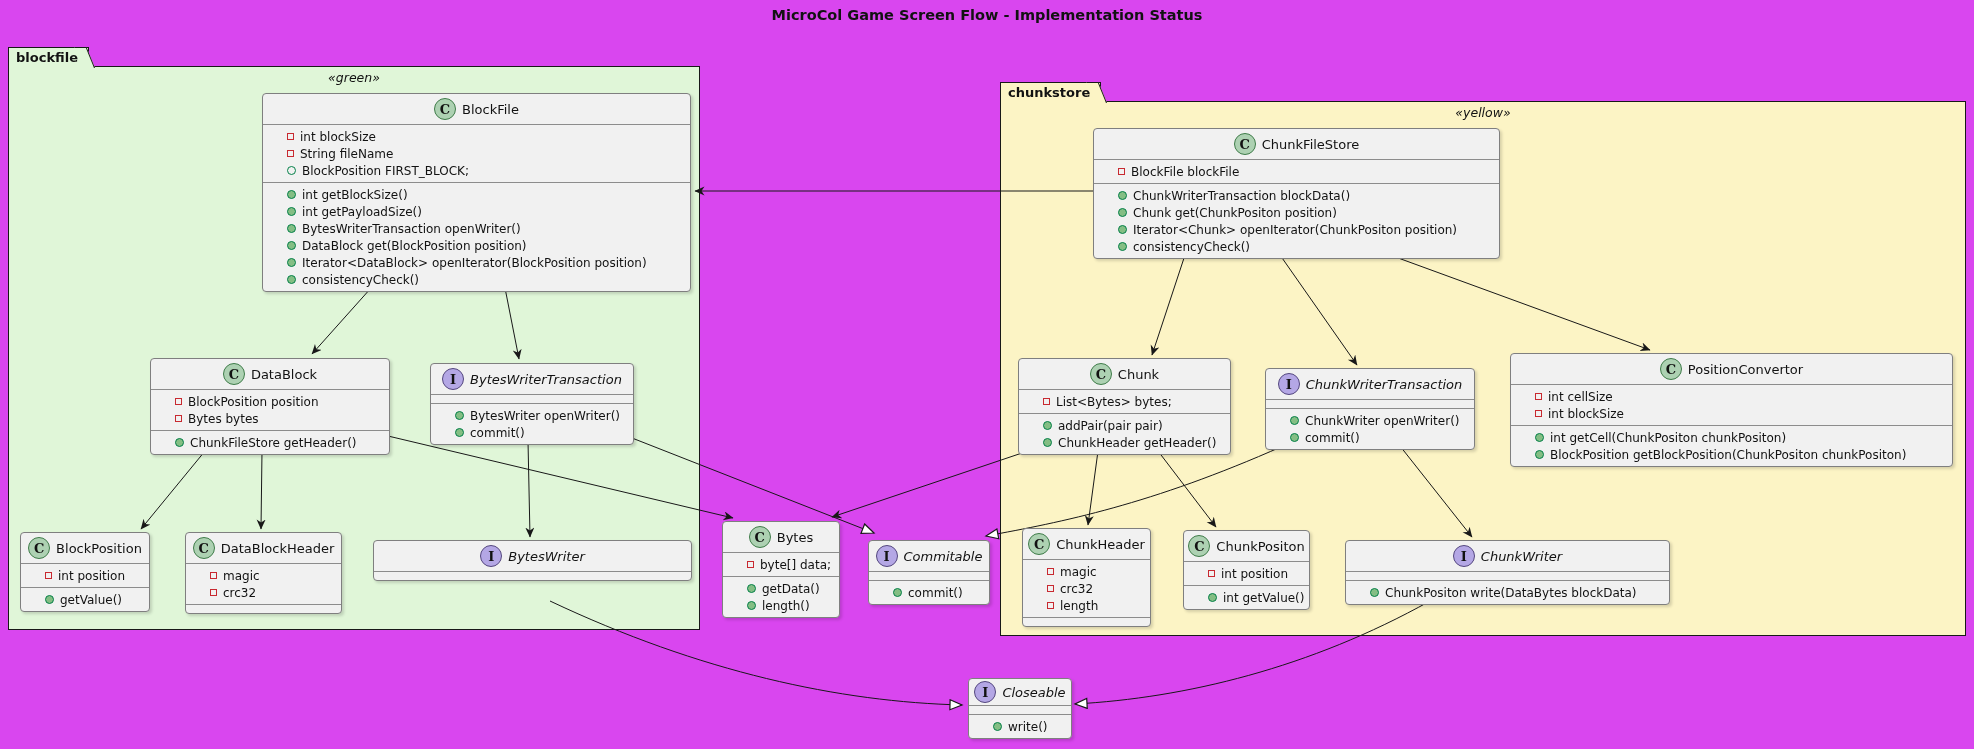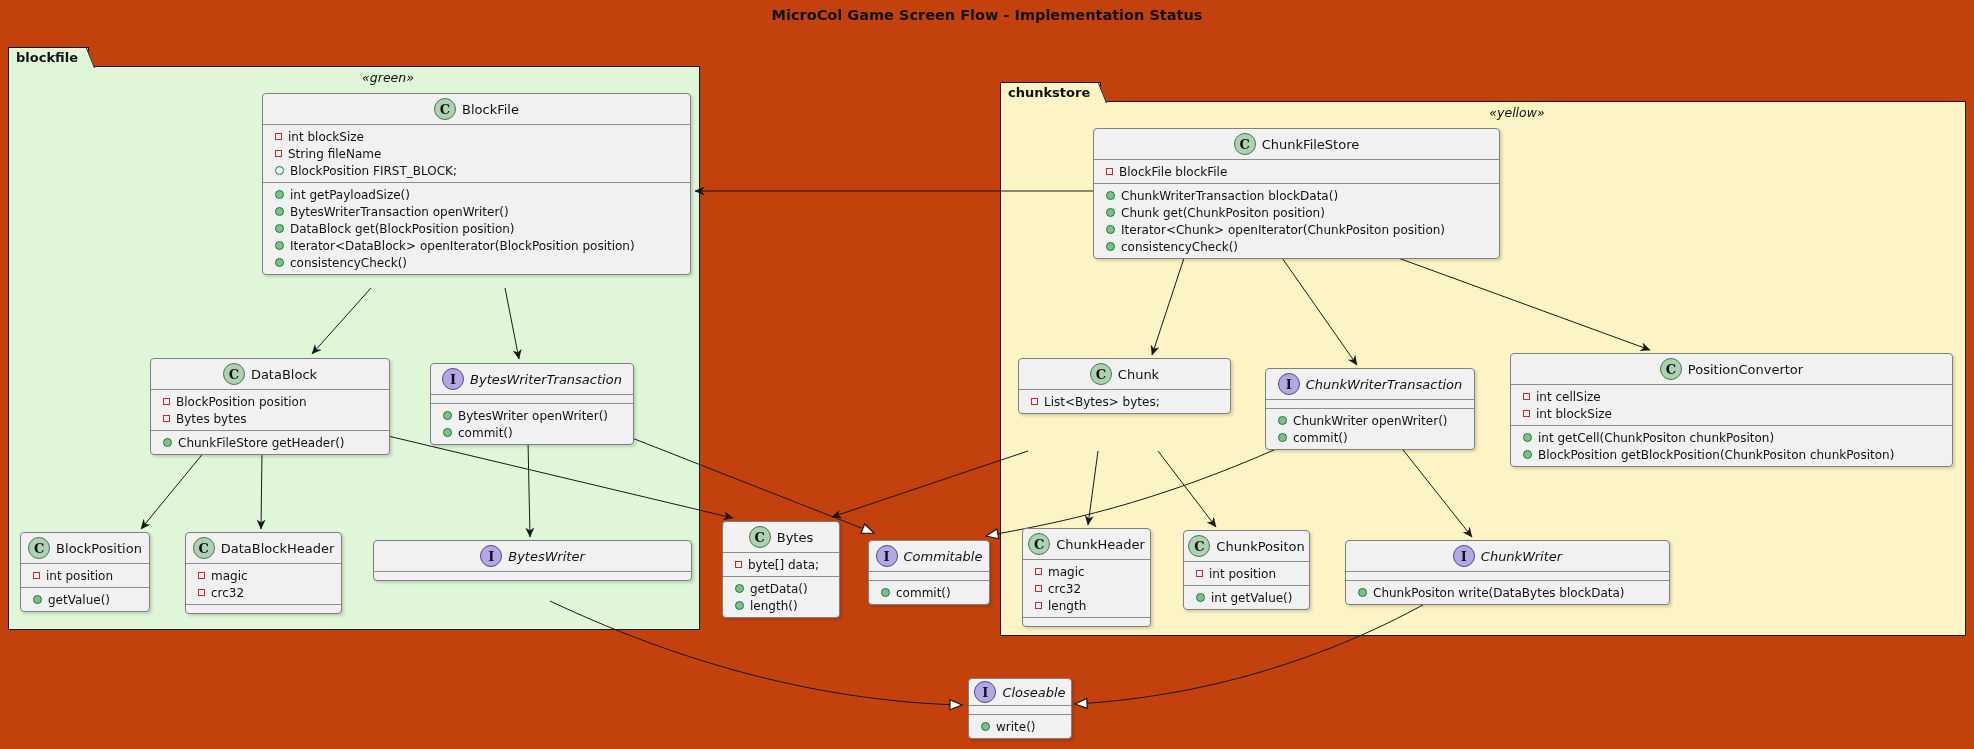--- a/index.html
+++ b/index.html
@@ -1,43 +1,43 @@
 <!DOCTYPE html>
 <html><head>
 <meta charset="utf-8">
 <style>
   html,body{margin:0;padding:0;background:#ffffff;}
-  #stage{position:relative;width:1974px;height:749px;background:#c2410c;overflow:hidden;
+  #stage{position:relative;width:1974px;height:749px;background:#d946ef;overflow:hidden;
          font-family:"DejaVu Sans",sans-serif;color:#121212;}
   .title{position:absolute;top:7px;left:0;width:100%;text-align:center;
          font-size:14.5px;font-weight:bold;}
   
   .pkg{position:absolute;border:1px solid #181818;z-index:1;}
   .pkg.green{background:#E0F6D8;}
   .pkg.yellow{background:#FCF4C5;}
   .ptab{position:absolute;top:-20px;left:-1px;height:19px;line-height:19px;
         padding:0 10px 0 7px;border:1px solid #181818;border-bottom:none;
         font-size:13px;font-weight:bold;background:inherit;}
   .ptab::after{content:"";position:absolute;top:-1px;right:-7px;width:11px;height:calc(100% + 1px);
         background:inherit;border-top:1px solid #181818;border-right:1px solid #181818;
         transform:skewX(22deg);transform-origin:bottom left;}
   .pstereo{position:absolute;top:3px;left:0;width:100%;text-align:center;
-        font-size:12.5px;font-style:italic;padding-left:34px;}
+        font-size:12.5px;font-style:italic;}
   
   .cls{position:absolute;background:#F1F1F1;border:1px solid #7F7F7F;border-radius:4px;
        box-shadow:2px 2px 3px rgba(0,0,0,.15);z-index:3;}
   .hd{display:flex;align-items:center;justify-content:center;gap:6px;
       height:22px;padding:4px 8px;border-bottom:1px solid #8C8C8C;}
   .kind{width:20px;height:20px;border-radius:50%;flex:none;display:flex;align-items:center;
         justify-content:center;font-family:"DejaVu Serif",serif;font-weight:bold;font-size:13px;}
   .kind.c{background:#ADD1B2;border:1px solid #3F7C49;}
   .kind.i{background:#B4A7E5;border:1px solid #54477F;}
   .cname{font-size:13px;white-space:nowrap;}
   .iface .cname{font-style:italic;}
-  .sec{border-bottom:1px solid #8C8C8C;padding:3px 4px;}
+  .sec{border-bottom:1px solid #8C8C8C;padding:3px 16px;}
   .sec:last-child{border-bottom:none;}
   .sec.empty{height:8px;padding:0;}
   .m{display:flex;align-items:center;gap:6px;padding:0 8px;height:17px;
      font-size:12px;white-space:nowrap;}
   .g{flex:none;box-sizing:border-box;}
   .g.sq{width:7px;height:7px;border:1.5px solid #C82930;background:transparent;}
   .g.dot{width:9px;height:9px;border:1px solid #038048;background:#84BE84;border-radius:50%;}
   .g.circ{width:9px;height:9px;border:1px solid #038048;background:#F1F1F1;border-radius:50%;}
   
   svg.edges{position:absolute;left:0;top:0;z-index:2;}
@@ -103,20 +103,24 @@
           <span>String fileName</span>
         </div>
       <div class="m">
           <i class="g circ"></i>
           <span>BlockPosition FIRST_BLOCK;</span>
         </div>
     </div>
     <div class="sec">
       <div class="m">
           <i class="g dot"></i>
+          <span>int getBlockSize()</span>
+        </div>
+      <div class="m">
+          <i class="g dot"></i>
           <span>int getPayloadSize()</span>
         </div>
       <div class="m">
           <i class="g dot"></i>
           <span>BytesWriterTransaction openWriter()</span>
         </div>
       <div class="m">
           <i class="g dot"></i>
           <span>DataBlock get(BlockPosition position)</span>
         </div>
@@ -287,20 +291,30 @@
 
   <div class="cls" style="left:1018px;top:358px;width:211px;">
     <div class="hd">
       <span class="kind c">C</span>
       <span class="cname">Chunk</span>
     </div>
     <div class="sec">
       <div class="m">
           <i class="g sq"></i>
           <span>List&lt;Bytes&gt; bytes;</span>
+        </div>
+    </div>
+    <div class="sec">
+      <div class="m">
+          <i class="g dot"></i>
+          <span>addPair(pair pair)</span>
+        </div>
+      <div class="m">
+          <i class="g dot"></i>
+          <span>ChunkHeader getHeader()</span>
         </div>
     </div>
   </div>
 
   <div class="cls iface" style="left:1265px;top:368px;width:208px;">
     <div class="hd">
       <span class="kind i">I</span>
       <span class="cname">ChunkWriterTransaction</span>
     </div>
     <div class="sec empty"></div>

